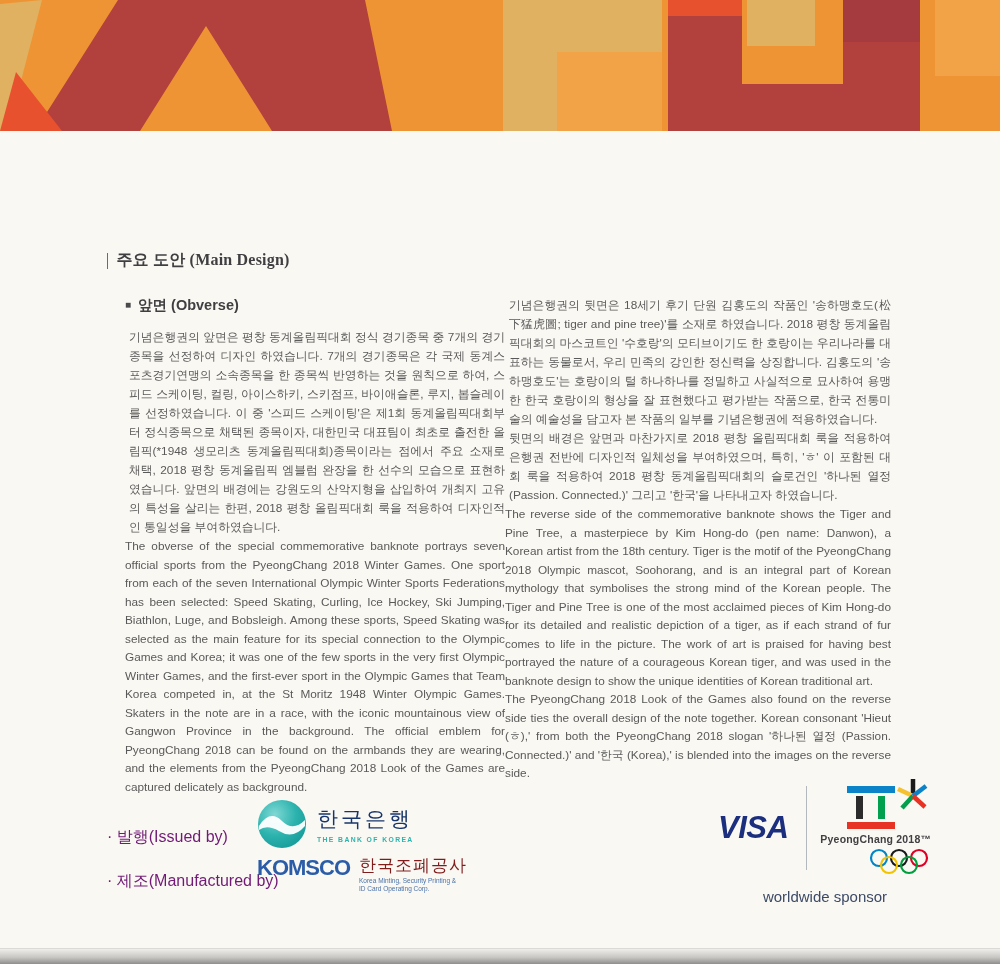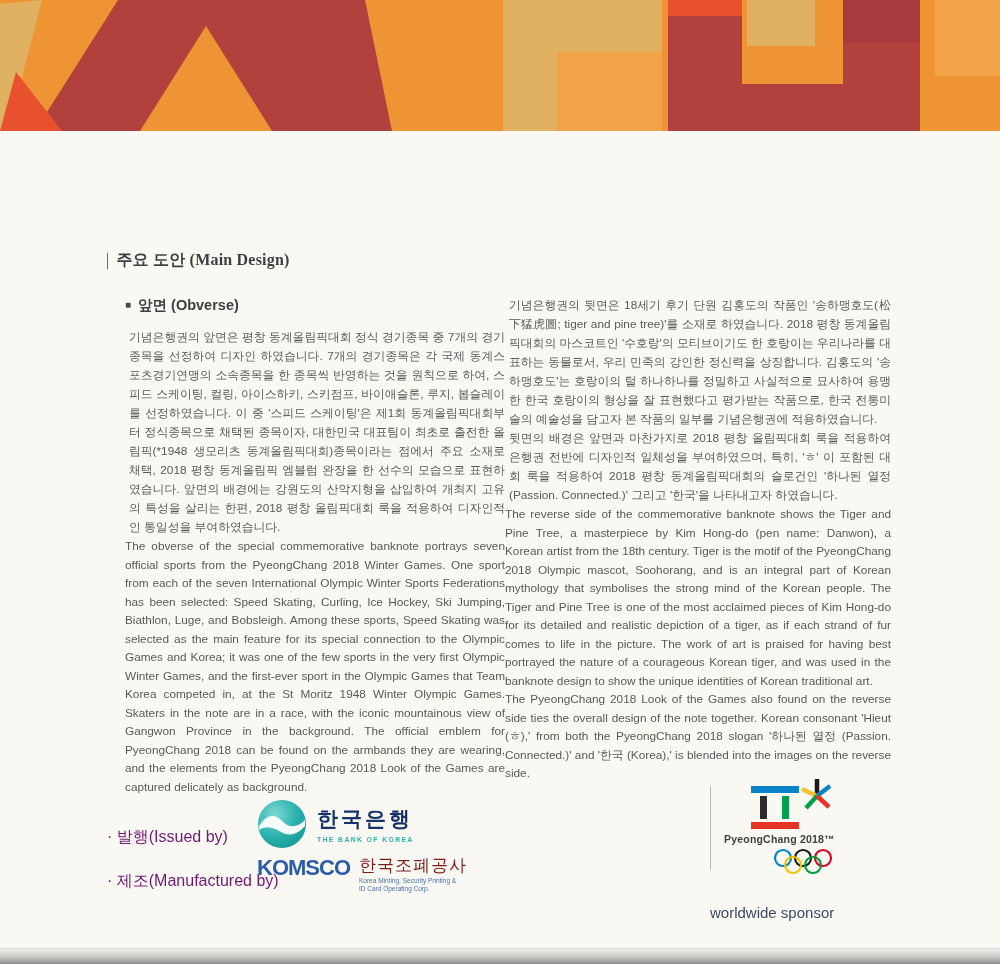--- a/index.html
+++ b/index.html
@@ -45,40 +45,40 @@
 
   .issuer-label, .manu-label {
     position:absolute; left:107px;
     font-size:16px; color:#701a75;
   }
   .issuer-label { top:827px; }
   .manu-label  { top:871px; }
 
   .bok-logo { position:absolute; left:257px; top:799px; display:flex; align-items:center; gap:10px; }
   .bok-text { display:flex; flex-direction:column; }
-  .bok-name { font-size:21px; font-weight:bold; color:var(--bok-navy, #17356b); letter-spacing:3px; }
+  .bok-name { font-size:21px; font-weight:normal; color:var(--bok-navy, #17356b); letter-spacing:3px; }
   .bok-sub  { font-size:6.8px; color:var(--bok-teal, #2cb3ae); letter-spacing:1.4px; margin-top:3px; font-weight:bold; }
 
   .komsco-logo { position:absolute; left:257px; top:857px; display:flex; align-items:flex-start; gap:9px; }
   .komsco-word { font-size:22px; font-weight:900; color:var(--komsco-blue, #2a5ca8); letter-spacing:-1px; line-height:22px; }
   .komsco-right { display:flex; flex-direction:column; }
   .komsco-kr { font-size:17px; color:#7f1d1d; letter-spacing:1px; line-height:18px; }
   .komsco-sub { font-size:6.5px; line-height:8px; color:#4a72aa; margin-top:2px; white-space:pre-line; }
 
   .sponsor { position:absolute; left:710px; top:778px; width:230px; }
   .lockup { display:flex; align-items:center; }
   .visa-word {
     font-size:31px; font-weight:800; font-style:italic;
     color:var(--visa-blue, #1b2f7e);
     padding:22px 18px 22px 8px; letter-spacing:-.5px;
   }
   .divider { width:1px; height:84px; background:#b3b8bd; }
   .pc-block { display:flex; flex-direction:column; align-items:flex-end; padding-left:13px; }
   .pc-label { font-size:10.5px; font-weight:bold; color:#414042; margin:3px 0 2px 0; letter-spacing:.2px; }
-  .sponsor-text { text-align:left; margin-top:27px; font-size:15px; color:var(--sponsor-text, #3c4a66); }
+  .sponsor-text { text-align:center; margin-top:11px; font-size:15px; color:var(--sponsor-text, #3c4a66); }
 
   .scan-edge {
     position:absolute; bottom:0; left:0; width:100%; height:15px;
     background:linear-gradient(#f0eeea, #c9c7c4 55%, #8f8e8c);
     border-top:1px solid #dcdad6;
   }
 </style>
 </head>
 <body>
 
@@ -147,20 +147,21 @@
   <span class="komsco-word">KOMSCO</span>
   <div class="komsco-right">
     <span class="komsco-kr">한국조폐공사</span>
     <span class="komsco-sub">Korea Minting, Security Printing &amp;
 ID Card Operating Corp.</span>
   </div>
 </div>
 
 <div class="sponsor">
   <div class="lockup">
+    <span class="visa-word">VISA</span>
     <div class="divider"></div>
     <div class="pc-block">
       <svg width="86" height="52" viewBox="0 0 86 52">
         <rect x="2" y="8" width="48" height="7" fill="#0b83c9"></rect>
         <rect x="11" y="18" width="7" height="23" fill="#2b2b2b"></rect>
         <rect x="33" y="18" width="7" height="23" fill="#00a04e"></rect>
         <rect x="2" y="44" width="48" height="7" fill="#e63323"></rect>
         <line x1="68" y1="1" x2="68" y2="18" stroke="#1a1a1a" stroke-width="4.5"></line>
         <line x1="68" y1="18" x2="53" y2="11" stroke="#f5c12e" stroke-width="4.5"></line>
         <line x1="68" y1="18" x2="57" y2="30" stroke="#00a04e" stroke-width="4.5"></line>

